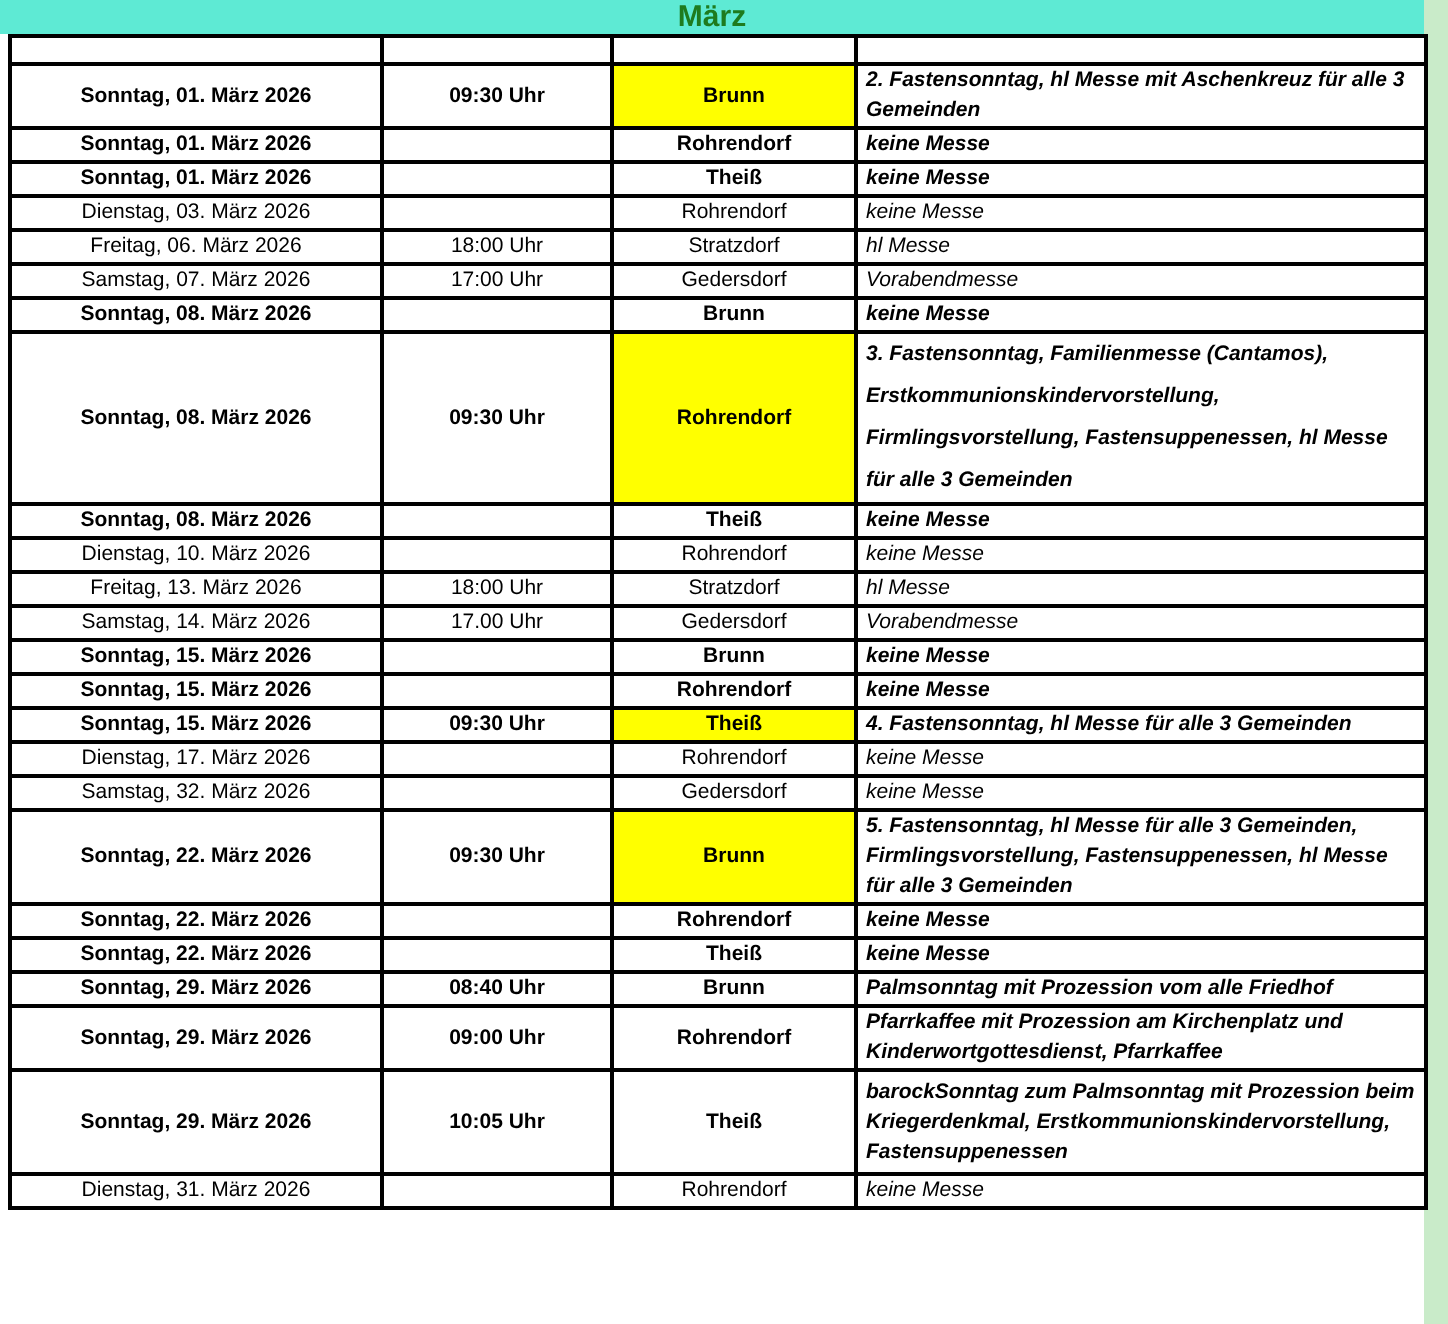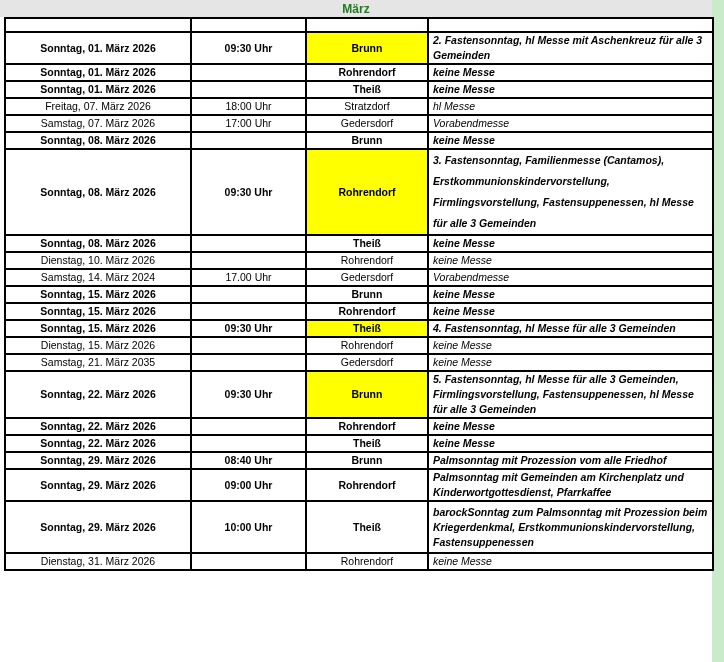--- a/index.html
+++ b/index.html
@@ -6,22 +6,22 @@
   .page {
     position:relative; width:724px; height:662px; overflow:hidden;
     background:#ffffff; font-family:"Liberation Sans", sans-serif; color:#000;
   }
   .right-strip {
     position:absolute; top:0; right:0; width:12px; height:662px;
     background:#c9ebc9;
   }
   .month-bar {
     position:absolute; left:0; top:0; width:712px; height:17px;
-    background:#e5e5e5; display:flex; align-items:center; justify-content:center;
-    font-weight:bold; font-size:12px; color:#1e7b1e;
+    background:#5eead4; display:flex; align-items:center; justify-content:center;
+    font-weight:bold; font-size:15px; color:#1e7b1e;
   }
   table.sched {
     position:absolute; left:4px; top:17px; width:708px;
     border-collapse:collapse; table-layout:fixed;
   }
   td {
     border:2px solid #000; padding:0; font-size:10.5px; line-height:13px;
     vertical-align:middle; text-align:center; overflow:hidden;
     white-space:normal; word-wrap:break-word;
   }
@@ -80,23 +80,29 @@
       <td class="desc">keine Messe</td>
     </tr>
 
     <tr class="sun">
       <td class="date">Sonntag, 01. März 2026</td>
       <td class="time"></td>
       <td class="place">Theiß</td>
       <td class="desc">keine Messe</td>
     </tr>
 
+    <tr>
+      <td class="date">Dienstag, 03. März 2026</td>
+      <td class="time"></td>
+      <td class="place">Rohrendorf</td>
+      <td class="desc">keine Messe</td>
+    </tr>
 
     <tr class="h18">
-      <td class="date">Freitag, 07. März 2026</td>
+      <td class="date">Freitag, 06. März 2026</td>
       <td class="time">18:00 Uhr</td>
       <td class="place">Stratzdorf</td>
       <td class="desc">hl Messe</td>
     </tr>
 
     <tr>
       <td class="date">Samstag, 07. März 2026</td>
       <td class="time">17:00 Uhr</td>
       <td class="place">Gedersdorf</td>
       <td class="desc">Vorabendmesse</td>
@@ -123,23 +129,29 @@
       <td class="desc">keine Messe</td>
     </tr>
 
     <tr>
       <td class="date">Dienstag, 10. März 2026</td>
       <td class="time"></td>
       <td class="place">Rohrendorf</td>
       <td class="desc">keine Messe</td>
     </tr>
 
-
-    <tr>
-      <td class="date">Samstag, 14. März 2024</td>
+    <tr class="h18">
+      <td class="date">Freitag, 13. März 2026</td>
+      <td class="time">18:00 Uhr</td>
+      <td class="place">Stratzdorf</td>
+      <td class="desc">hl Messe</td>
+    </tr>
+
+    <tr>
+      <td class="date">Samstag, 14. März 2026</td>
       <td class="time">17.00 Uhr</td>
       <td class="place">Gedersdorf</td>
       <td class="desc">Vorabendmesse</td>
     </tr>
 
     <tr class="sun">
       <td class="date">Sonntag, 15. März 2026</td>
       <td class="time"></td>
       <td class="place">Brunn</td>
       <td class="desc">keine Messe</td>
@@ -153,29 +165,29 @@
     </tr>
 
     <tr class="sun">
       <td class="date">Sonntag, 15. März 2026</td>
       <td class="time">09:30 Uhr</td>
       <td class="place hl">Theiß</td>
       <td class="desc">4. Fastensonntag, hl Messe für alle 3 Gemeinden</td>
     </tr>
 
     <tr>
-      <td class="date">Dienstag, 15. März 2026</td>
+      <td class="date">Dienstag, 17. März 2026</td>
       <td class="time"></td>
       <td class="place">Rohrendorf</td>
       <td class="desc">keine Messe</td>
     </tr>
 
 
     <tr class="h18">
-      <td class="date">Samstag, 21. März 2035</td>
+      <td class="date">Samstag, 32. März 2026</td>
       <td class="time"></td>
       <td class="place">Gedersdorf</td>
       <td class="desc">keine Messe</td>
     </tr>
 
     <tr class="sun h49">
       <td class="date">Sonntag, 22. März 2026</td>
       <td class="time">09:30 Uhr</td>
       <td class="place hl">Brunn</td>
       <td class="desc">5. Fastensonntag, hl Messe für alle 3 Gemeinden, Firmlingsvorstellung, Fastensuppenessen, hl Messe für alle 3 Gemeinden</td>
@@ -202,26 +214,26 @@
       <td class="date">Sonntag, 29. März 2026</td>
       <td class="time">08:40 Uhr</td>
       <td class="place">Brunn</td>
       <td class="desc">Palmsonntag mit Prozession vom alle Friedhof</td>
     </tr>
 
     <tr class="sun h34">
       <td class="date">Sonntag, 29. März 2026</td>
       <td class="time">09:00 Uhr</td>
       <td class="place">Rohrendorf</td>
-      <td class="desc">Palmsonntag mit Gemeinden am Kirchenplatz  und Kinderwortgottesdienst, Pfarrkaffee</td>
+      <td class="desc">Pfarrkaffee mit Prozession am Kirchenplatz  und Kinderwortgottesdienst, Pfarrkaffee</td>
     </tr>
 
     <tr class="sun h54">
       <td class="date">Sonntag, 29. März 2026</td>
-      <td class="time">10:00 Uhr</td>
+      <td class="time">10:05 Uhr</td>
       <td class="place">Theiß</td>
       <td class="desc">barockSonntag zum Palmsonntag mit Prozession beim Kriegerdenkmal, Erstkommunionskindervorstellung, Fastensuppenessen</td>
     </tr>
 
     <tr class="h12">
       <td class="date">Dienstag, 31. März 2026</td>
       <td class="time"></td>
       <td class="place">Rohrendorf</td>
       <td class="desc">keine Messe</td>
     </tr>

